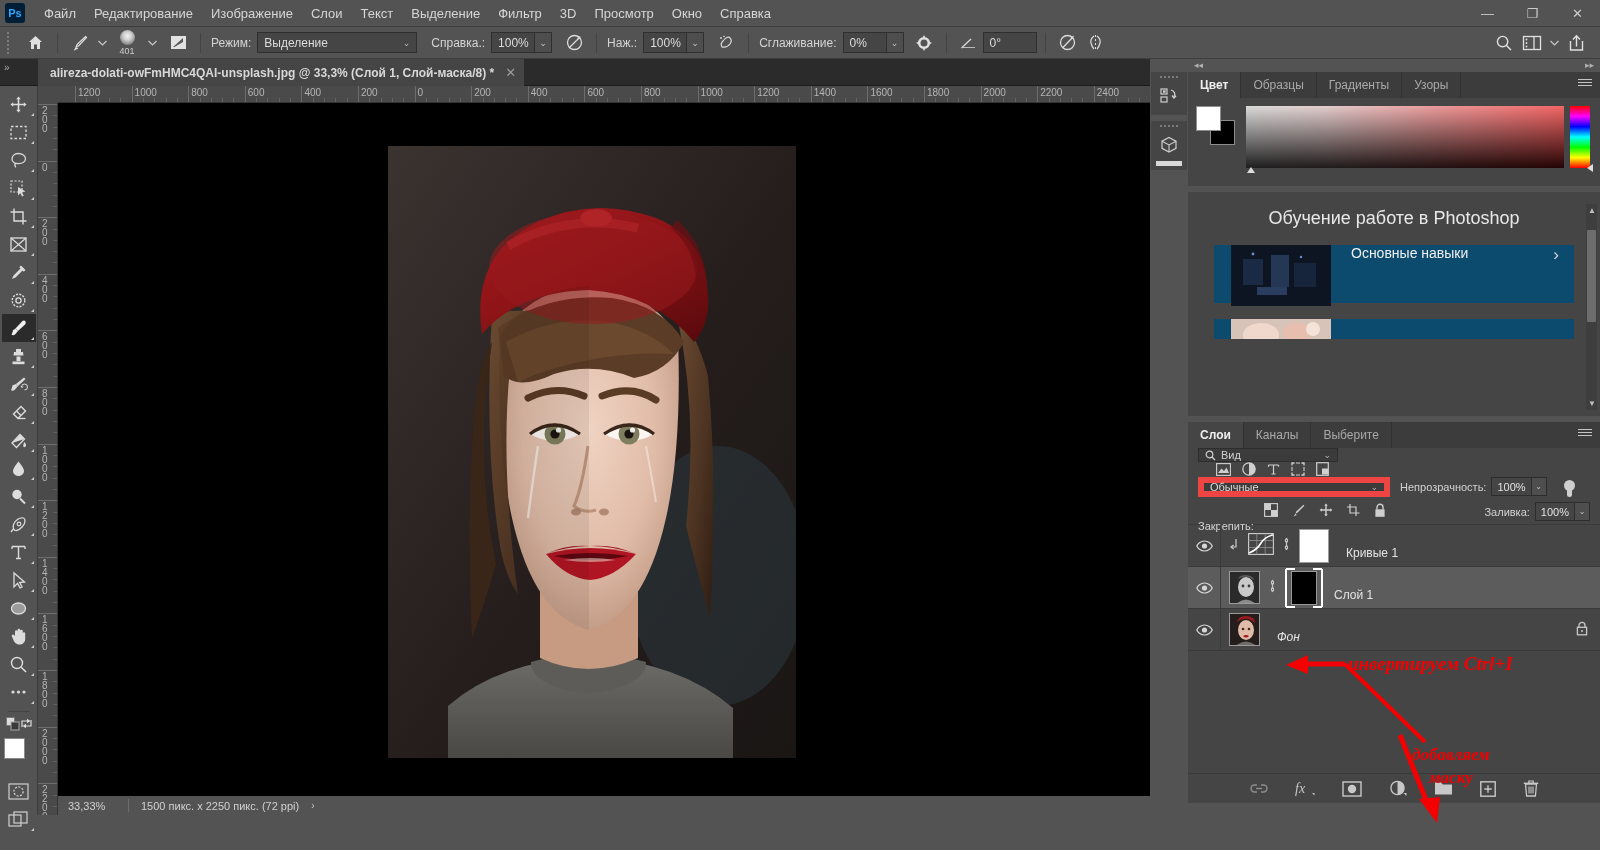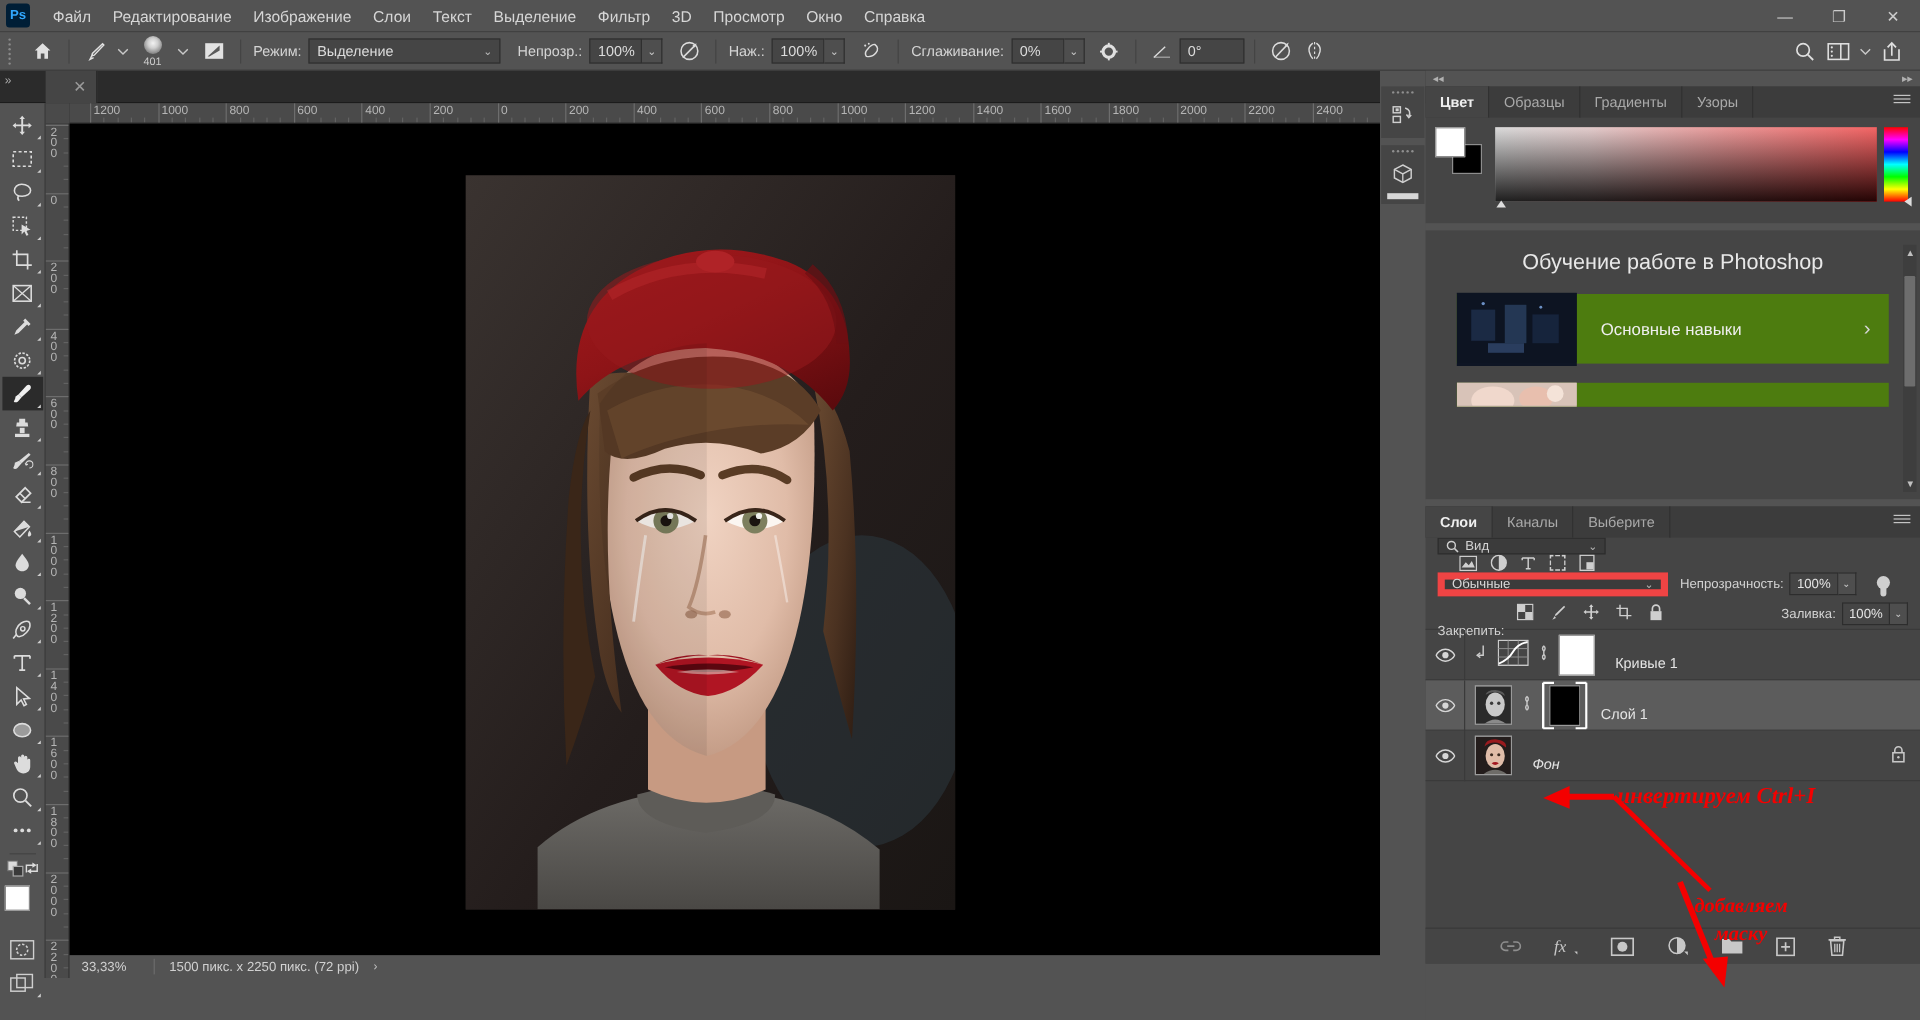--- a/index.html
+++ b/index.html
@@ -146,21 +146,21 @@
     border-left:4px solid transparent;border-right:4px solid transparent;border-bottom:6px solid #ddd; z-index:3;}
   .cp-hue { width:20px; height:62px; margin-left:6px; position:relative;
     background:linear-gradient(to bottom,#ff0000,#ff00ff,#0000ff,#00ffff,#00ff00,#ffff00,#ff0000); }
   .cp-hue .marker { position:absolute; right:-3px; bottom:-4px; width:0;height:0;
     border-top:4px solid transparent;border-bottom:4px solid transparent;border-right:6px solid #ddd;}
 
   
   .learn-body { position:relative; height:224px; padding:16px 26px 0; overflow:hidden; }
   .learn-title { text-align:center; font-size:18px; color:#e8e8e8; margin-bottom:12px; }
   .learn-sub { text-align:center; font-size:14px; color:#e0e0e0; line-height:1.35; }
-  .learn-card { display:flex; align-items:center; height:58px; background:#4d7c0f; margin-top:16px; }
+  .learn-card { display:flex; align-items:flex-start; height:58px; background:#0c4a6e; margin-top:16px;padding-left:17px; }
   .learn-thumb { width:100px; flex:none; background:#0e1524; position:relative; overflow:hidden; }
   .learn-thumb.t2 { background:#cbb7ad; }
   .learn-card-label { flex:1; display:flex; align-items:center; padding-left:20px; font-size:14px; color:#efefef; }
   .learn-chev { width:36px; display:flex; align-items:center; justify-content:center; color:#d6d6d6; font-size:17px; }
   .learn-scroll { position:absolute; right:3px; top:12px; bottom:6px; width:11px; background:#3e3e3e; }
   .learn-scroll .thumbb { position:absolute; left:1px; top:26px; width:9px; height:92px; background:#6d6d6d; border-radius:1px; }
   .learn-scroll .up { position:absolute; left:2px; top:2px; font-size:8px; color:#c0c0c0; }
   .learn-scroll .dn { position:absolute; left:2px; bottom:2px; font-size:8px; color:#c0c0c0; }
 
   
@@ -285,21 +285,21 @@
         </svg>
     </div>
     <div class="ob-sep"></div>
 
     <div class="ob-label">Режим:</div>
     <div class="ob-select" style="width:160px;">
       <span>Выделение</span>
       <span class="cv">⌄</span>
     </div>
 
-    <div class="ob-label" style="margin-left:14px;">Непрозр.:</div>
+    <div class="ob-label" style="margin-left:14px;">Справка.:</div>
     <div style="display:flex;">
       <div class="ob-num" style="width:44px;">100%</div>
       <div class="ob-stepper">⌄</div>
     </div>
 
     <div class="ob-icon" style="margin-left:8px;">
       <svg width="19" height="19" viewBox="0 0 19 19">
           <ellipse cx="9.5" cy="9.5" rx="7" ry="7" fill="none" stroke="#dcdcdc" stroke-width="1.3"></ellipse>
           <path d="M4 15 L15 4" stroke="#dcdcdc" stroke-width="1.3"></path>
           <path d="M12 5 L15.5 3 L14 6.5 Z" fill="#dcdcdc"></path>
@@ -390,20 +390,21 @@
             <path d="M8.5 12.5 L8.5 2" stroke="#e0e0e0" stroke-width="1.4"></path>
             <path d="M5 5.5 L8.5 1.8 L12 5.5" fill="none" stroke="#e0e0e0" stroke-width="1.4"></path>
           </svg>
       </div>
     </div>
   </div>
 
   <div class="tabbar">
     <div class="panel-expander">»</div>
     <div class="doc-tab">
+      <span>alireza-dolati-owFmHMC4QAI-unsplash.jpg @ 33,3% (Слой 1, Слой-маска/8) *</span>
       <span class="tab-close">✕</span>
     </div>
   </div>
 
   <div class="toolbar">
     <div class="tool">
       <svg width="19" height="19" viewBox="0 0 19 19">
           <path d="M9.5 1.5 L11.8 4.2 L10.3 4.2 L10.3 8.7 L14.8 8.7 L14.8 7.2 L17.5 9.5 L14.8 11.8 L14.8 10.3 L10.3 10.3 L10.3 14.8 L11.8 14.8 L9.5 17.5 L7.2 14.8 L8.7 14.8 L8.7 10.3 L4.2 10.3 L4.2 11.8 L1.5 9.5 L4.2 7.2 L4.2 8.7 L8.7 8.7 L8.7 4.2 L7.2 4.2 Z" fill="#dcdcdc"></path>
         </svg>
       <span class="corner"></span>

